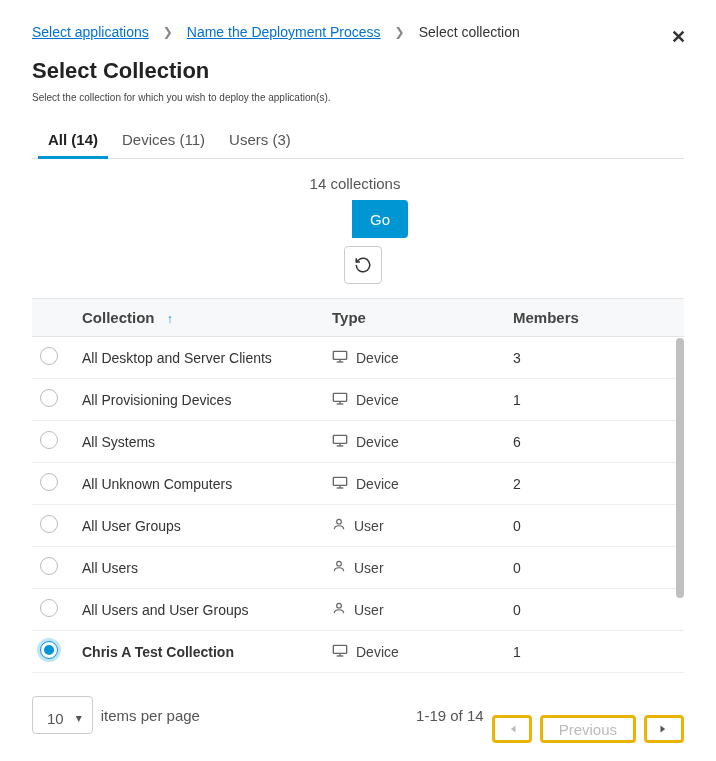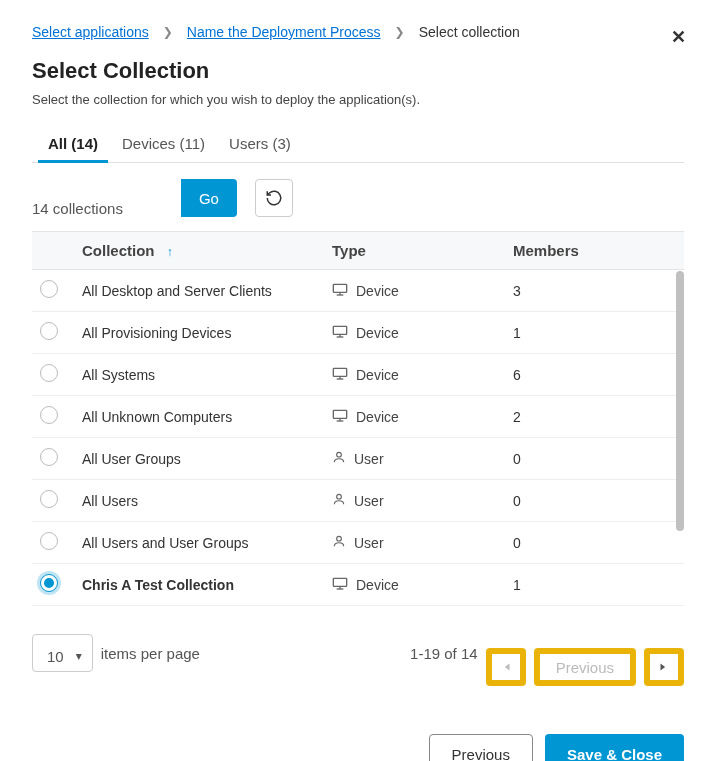--- a/index.html
+++ b/index.html
@@ -46,21 +46,21 @@
       cursor: pointer;
       font-weight: bold;
     }
     h1.page-title {
       font-size: 22px;
       font-weight: 600;
       margin-bottom: 8px;
       color: #222;
     }
     .page-desc {
-      font-size: 13px;
+      font-size: 10px;
       color: #444;
       margin-bottom: 20px;
     }
     .tabs {
       display: flex;
       gap: 20px;
       border-bottom: 1px solid #e0e0e0;
       padding-left: 14px;
     }
     .tab {
@@ -78,24 +78,25 @@
       content: "";
       position: absolute;
       bottom: -1px;
       left: -8px;
       right: -8px;
       height: 3px;
       background: #0095d3;
     }
     .toolbar {
       display: flex;
-      align-items: flex-end;
+      align-items: center;
       gap: 8px;
       margin-top: 16px;
       margin-bottom: 14px;
+      flex-direction: column;
     }
     .count-label {
       color: #555;
       font-size: 15px;
       margin-right: 6px;
     }
     .search-wrap {
       display: flex;
       align-items: center;
       border: 1px solid #ccc;
@@ -237,23 +238,23 @@
       position: absolute;
       right: 10px;
       color: #555;
       font-size: 12px;
     }
     .range-label {
       margin-left:auto;
       color:#555;
     }
     .pg-btn {
-      border: 6px solid #eab308;
+      border: 3px solid #eab308;
       background: #fff;
-      height: 38px;
+      height: 28px;
       border-radius: 4px;
       padding: 0 16px;
       font-size: 15px;
       cursor: pointer;
       display:flex; align-items:center; justify-content:center;
       color:#555;
       margin-top:28px;
     }
     .pg-btn.icon-only { width: 40px; padding:0; }
     .pg-btn.disabled { color: #bbb; cursor: default; }

